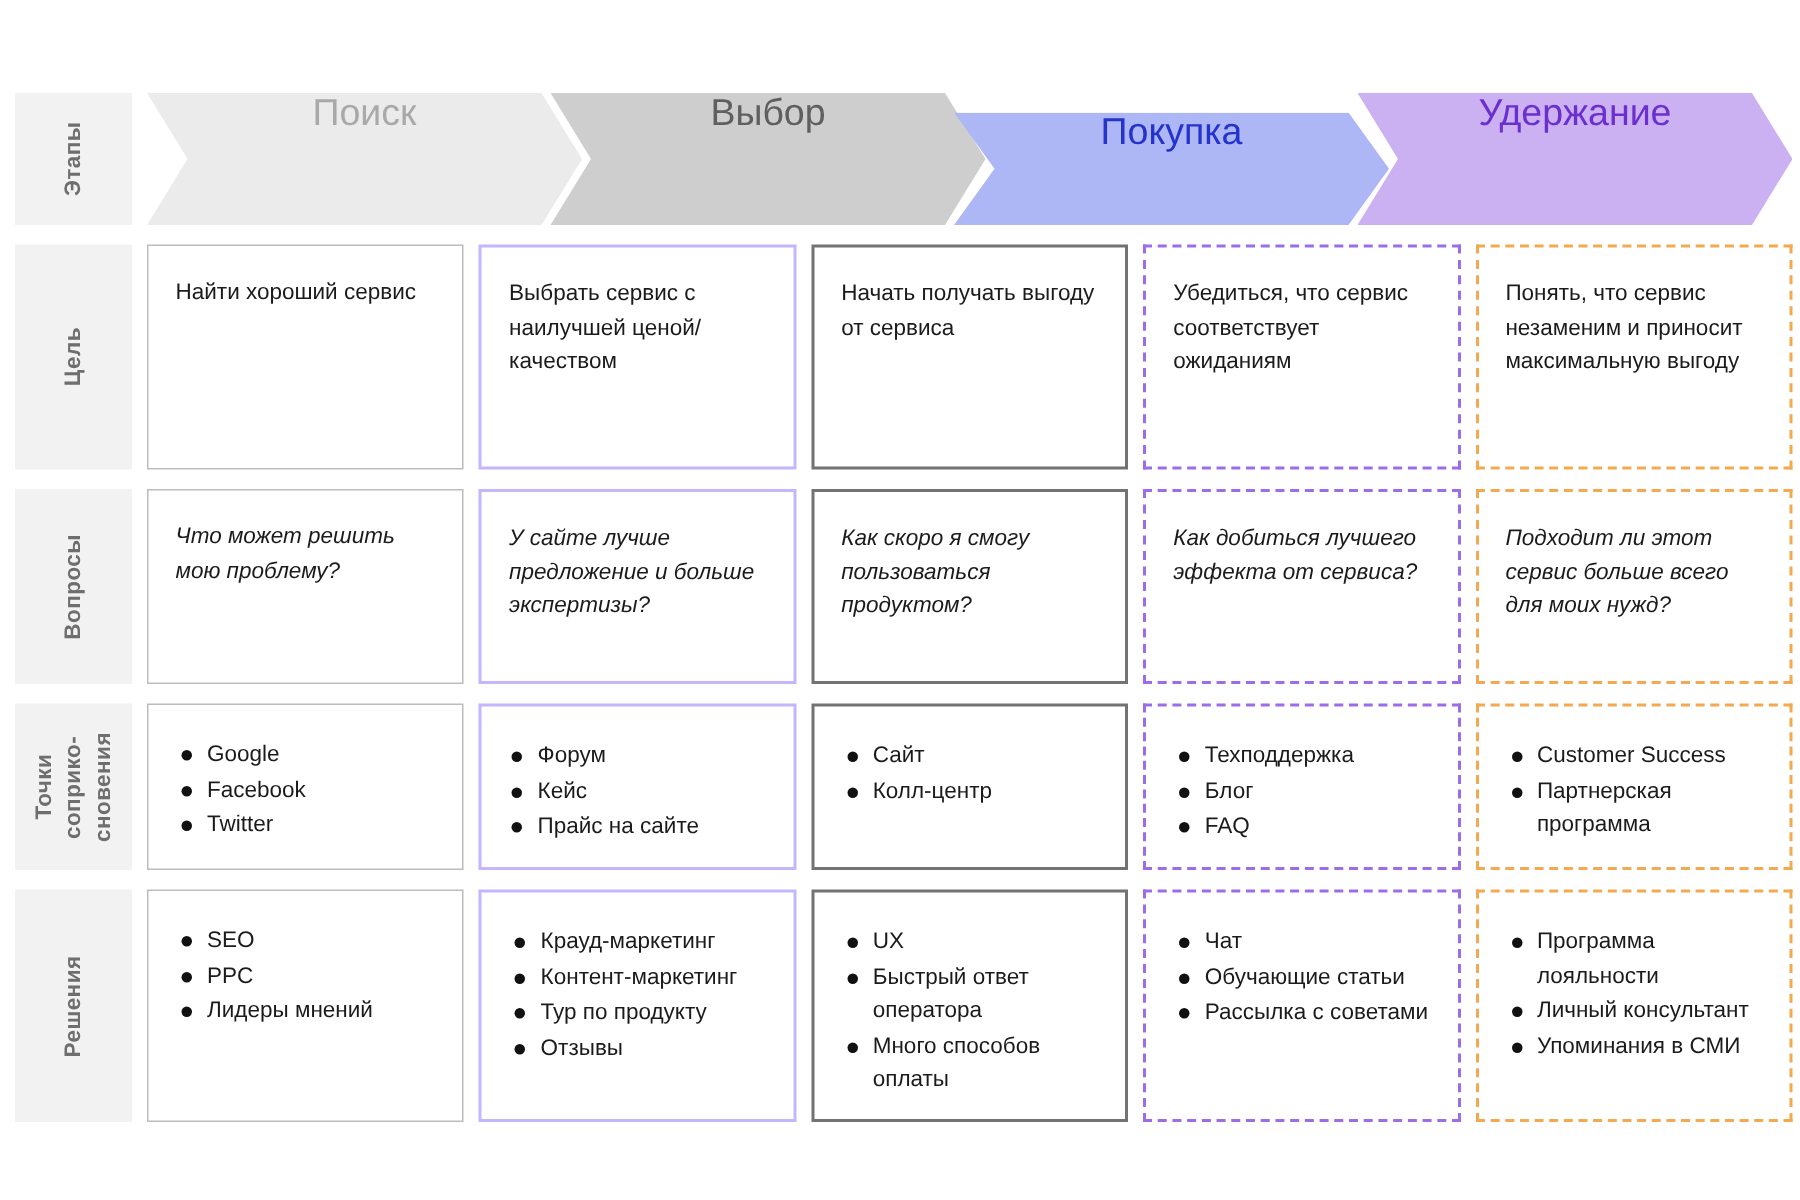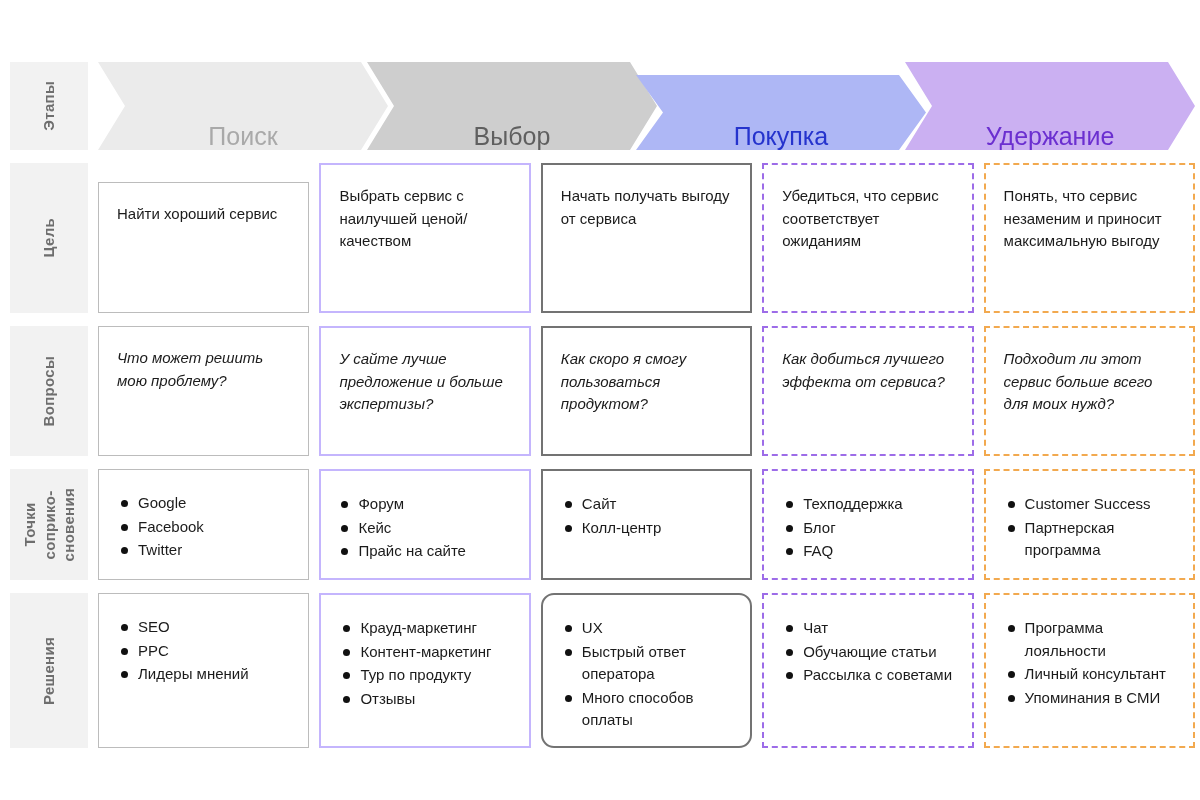--- a/index.html
+++ b/index.html
@@ -23,21 +23,21 @@
   .rowlabel span{
     writing-mode:vertical-rl;transform:rotate(180deg);
     white-space:pre-line;text-align:center;
     font-weight:bold;font-size:15px;line-height:1.3;
     color:#6e6e6e;letter-spacing:.3px;
   }
   
   .arrows{grid-column:2/7;grid-row:1;display:flex;}
   .arrow{
     flex:1 1 0;min-width:0;position:relative;
-    display:flex;flex-direction:column;align-items:center;justify-content:flex-end;
+    display:flex;flex-direction:column;align-items:center;justify-content:flex-start;
     clip-path:polygon(0 0,calc(100% - 27px) 0,100% 50%,calc(100% - 27px) 100%,0 100%,27px 50%);
   }
   .arrow + .arrow{margin-left:-21px;}
   .arrow .stage-main{font-size:25px;line-height:1.1;}
   .arrow .stage-sub{font-size:13px;margin-top:3px;}
   .a-search{background:#ebebeb;color:#a9a9a9;}
   .a-choice{background:#cecece;color:#5f5f5f;}
   .a-purchase{background:#aeb7f5;color:#2533cd;margin-top:13px;}
   .a-retention{background:#cbb0f2;color:#6b2fd0;}
   .a-loyalty{background:#f6d2a2;color:#cf8c33;}
@@ -81,21 +81,21 @@
       <span class="stage-main">Покупка</span>
     </div>
     <div class="arrow a-retention">
       <span class="stage-main">Удержание</span>
     </div>
   </div>
 
   <div class="rowlabel" style="grid-column:1;grid-row:2;">
     <span>Цель</span>
   </div>
-  <div class="cell c-search" style="grid-row:2;margin-top:19px;">Найти хороший сервис</div>
+  <div class="cell c-search" style="grid-row:2;">Найти хороший сервис</div>
   <div class="cell c-choice" style="grid-row:2;">Выбрать сервис с наилучшей ценой/качеством</div>
   <div class="cell c-purchase" style="grid-row:2;">Начать получать выгоду от сервиса</div>
   <div class="cell c-retention" style="grid-row:2;">Убедиться, что сервис соответствует ожиданиям</div>
   <div class="cell c-loyalty" style="grid-row:2;">Понять, что сервис незаменим и приносит максимальную выгоду</div>
 
   <div class="rowlabel" style="grid-column:1;grid-row:3;">
     <span>Вопросы</span>
   </div>
   <div class="cell c-search italic" style="grid-row:3;">Что может решить мою проблему?</div>
   <div class="cell c-choice italic" style="grid-row:3;">У сайте лучше предложение и больше экспертизы?</div>
@@ -213,21 +213,21 @@
       <li>
           <span class="dot"></span>
           <span>Тур по продукту</span>
         </li>
       <li>
           <span class="dot"></span>
           <span>Отзывы</span>
         </li>
     </ul>
   </div>
-  <div class="cell c-purchase" style="grid-row:5;border-radius:13px;">
+  <div class="cell c-purchase" style="grid-row:5;">
     <ul class="blist">
       <li>
           <span class="dot"></span>
           <span>UX</span>
         </li>
       <li>
           <span class="dot"></span>
           <span>Быстрый ответ оператора</span>
         </li>
       <li>

